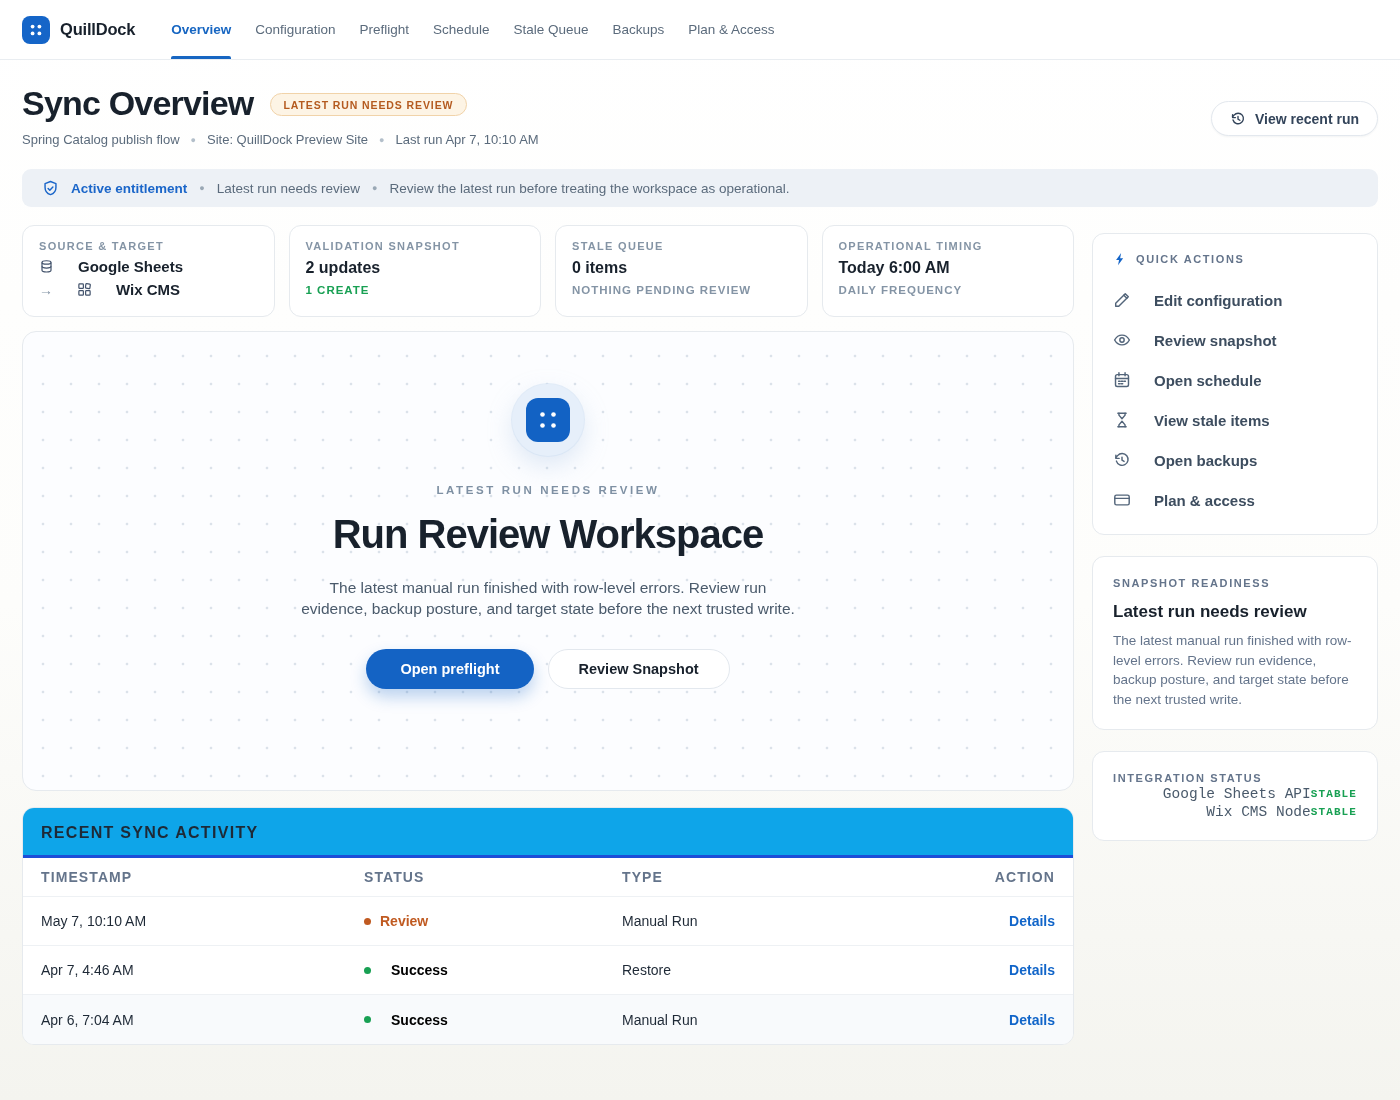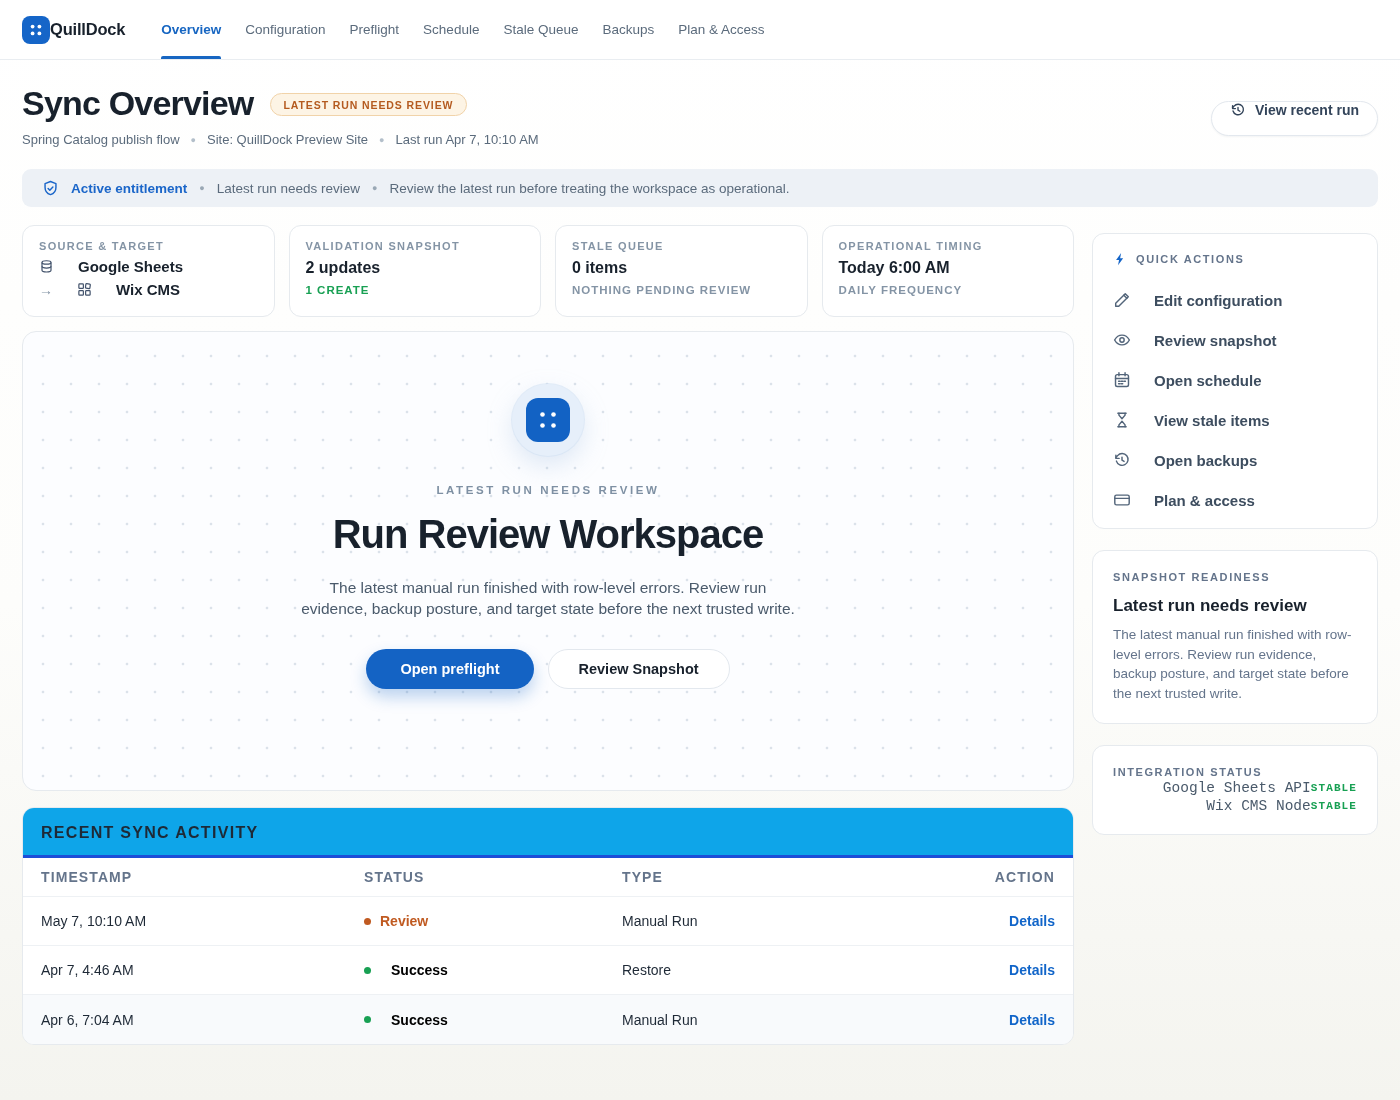--- a/index.html
+++ b/index.html
@@ -8,21 +8,21 @@
     font-family:"Liberation Sans", sans-serif;
     color:#18212c;
     background:linear-gradient(180deg,#ffffff 0%,#fdfdfb 55%,#f4f4ef 100%);
   }
   
   .topbar {
     height:60px; background:#fff; border-bottom:1px solid #e9edf1;
     display:flex; align-items:center; padding:0 22px;
   }
   .logo { width:28px; height:28px; flex:0 0 auto; }
-  .brand-name { font-size:16.5px; font-weight:800; letter-spacing:-0.2px; }
+  .brand-name { font-size:16.5px; font-weight:800; margin-left:10px; letter-spacing:-0.2px; }
   .nav { display:flex; margin-left:24px; height:100%; }
   .nav-item {
     position:relative; display:flex; align-items:center; padding:0 12px;
     font-size:13.5px; color:#5b6b7c; cursor:pointer; white-space:nowrap;
   }
   .nav-item.active { color:#1766c2; font-weight:700; }
   .nav-item.active::after {
     content:""; position:absolute; left:12px; right:12px; bottom:0;
     height:3px; background:#1766c2; border-radius:2px 2px 0 0;
   }
@@ -33,21 +33,21 @@
   h1 { font-size:34px; font-weight:900; letter-spacing:-0.8px; color:#18212c; }
   .badge {
     margin-left:16px; margin-top:2px; display:inline-flex; align-items:center;
     height:23px; padding:0 13px; border-radius:12px;
     background:#fdf4e5; border:1px solid #f1d3a9;
     font-size:10.5px; font-weight:800; letter-spacing:0.9px; color:#b45a1f;
   }
   .meta-row { display:flex; align-items:center; margin-top:9px; font-size:13px; color:#5b6b7c; }
   .meta-sep { color:#b3bfca; font-size:9px; margin:0 11px; }
   .btn-recent {
-    display:flex; align-items:flex-start; gap:9px; margin-top:17px;
+    display:flex; align-items:center; gap:9px; margin-top:17px;
     height:35px; padding:0 18px; border-radius:18px; border:1px solid #e3e8ee;
     background:#fff; box-shadow:0 1px 2px rgba(18,33,54,0.05);
     font-size:14px; font-weight:700; color:#33445a; cursor:pointer;
     font-family:inherit;
   }
   
   .banner {
     margin-top:22px; height:38px; border-radius:9px; background:#edf1f6;
     display:flex; align-items:center; padding:0 20px; font-size:13.5px;
   }
@@ -102,21 +102,21 @@
   .t-head { height:39px; border-bottom:1px solid #eef1f4; font-size:14px; font-weight:700; letter-spacing:1.1px; color:#64748b; }
   .t-head .right, .t-row .right { text-align:right; }
   .t-row { height:49px; border-bottom:1px solid #eef1f4; font-size:14px; color:#1e2936; }
   .t-row:last-child { border-bottom:none; background:#f8fafc; }
   .status { display:flex; align-items:center; gap:9px; font-weight:600; }
   .dot { width:7px; height:7px; border-radius:50%; }
   .status.review { color:#c05a21; } .status.review .dot { background:#c05a21; }
   .status.success { color:#000000;gap:20px; } .status.success .dot { background:#18a053; }
   .details-link { color:#1165c9; font-weight:700; cursor:pointer; }
   
-  .qa-card { padding:18px 20px 8px; }
+  .qa-card { padding:18px 20px 14px; }
   .qa-head { display:flex; align-items:center; gap:9px; font-size:11px; font-weight:800; letter-spacing:1.6px; color:#64748b; }
   .qa-list { margin-top:14px; }
   .qa-item { display:flex; align-items:center; gap:23px; height:40px; cursor:pointer; }
   .qa-item .label { font-size:15px; font-weight:700; color:#3d4d5f; }
   .side-card { padding:20px; }
   .side-label { font-size:11px; font-weight:800; letter-spacing:1.6px; color:#64748b; }
   .side-title { margin-top:13px; font-size:17px; font-weight:800; color:#18212c; }
   .side-body { margin-top:9px; font-size:13.5px; line-height:19.5px; color:#64748b; }
   .int-row { display:flex; align-items:center; justify-content:flex-end; margin-top:2px;font-family:Liberation Mono, monospace; }
   .int-name { font-size:14.5px; color:#4a5a6b; }

